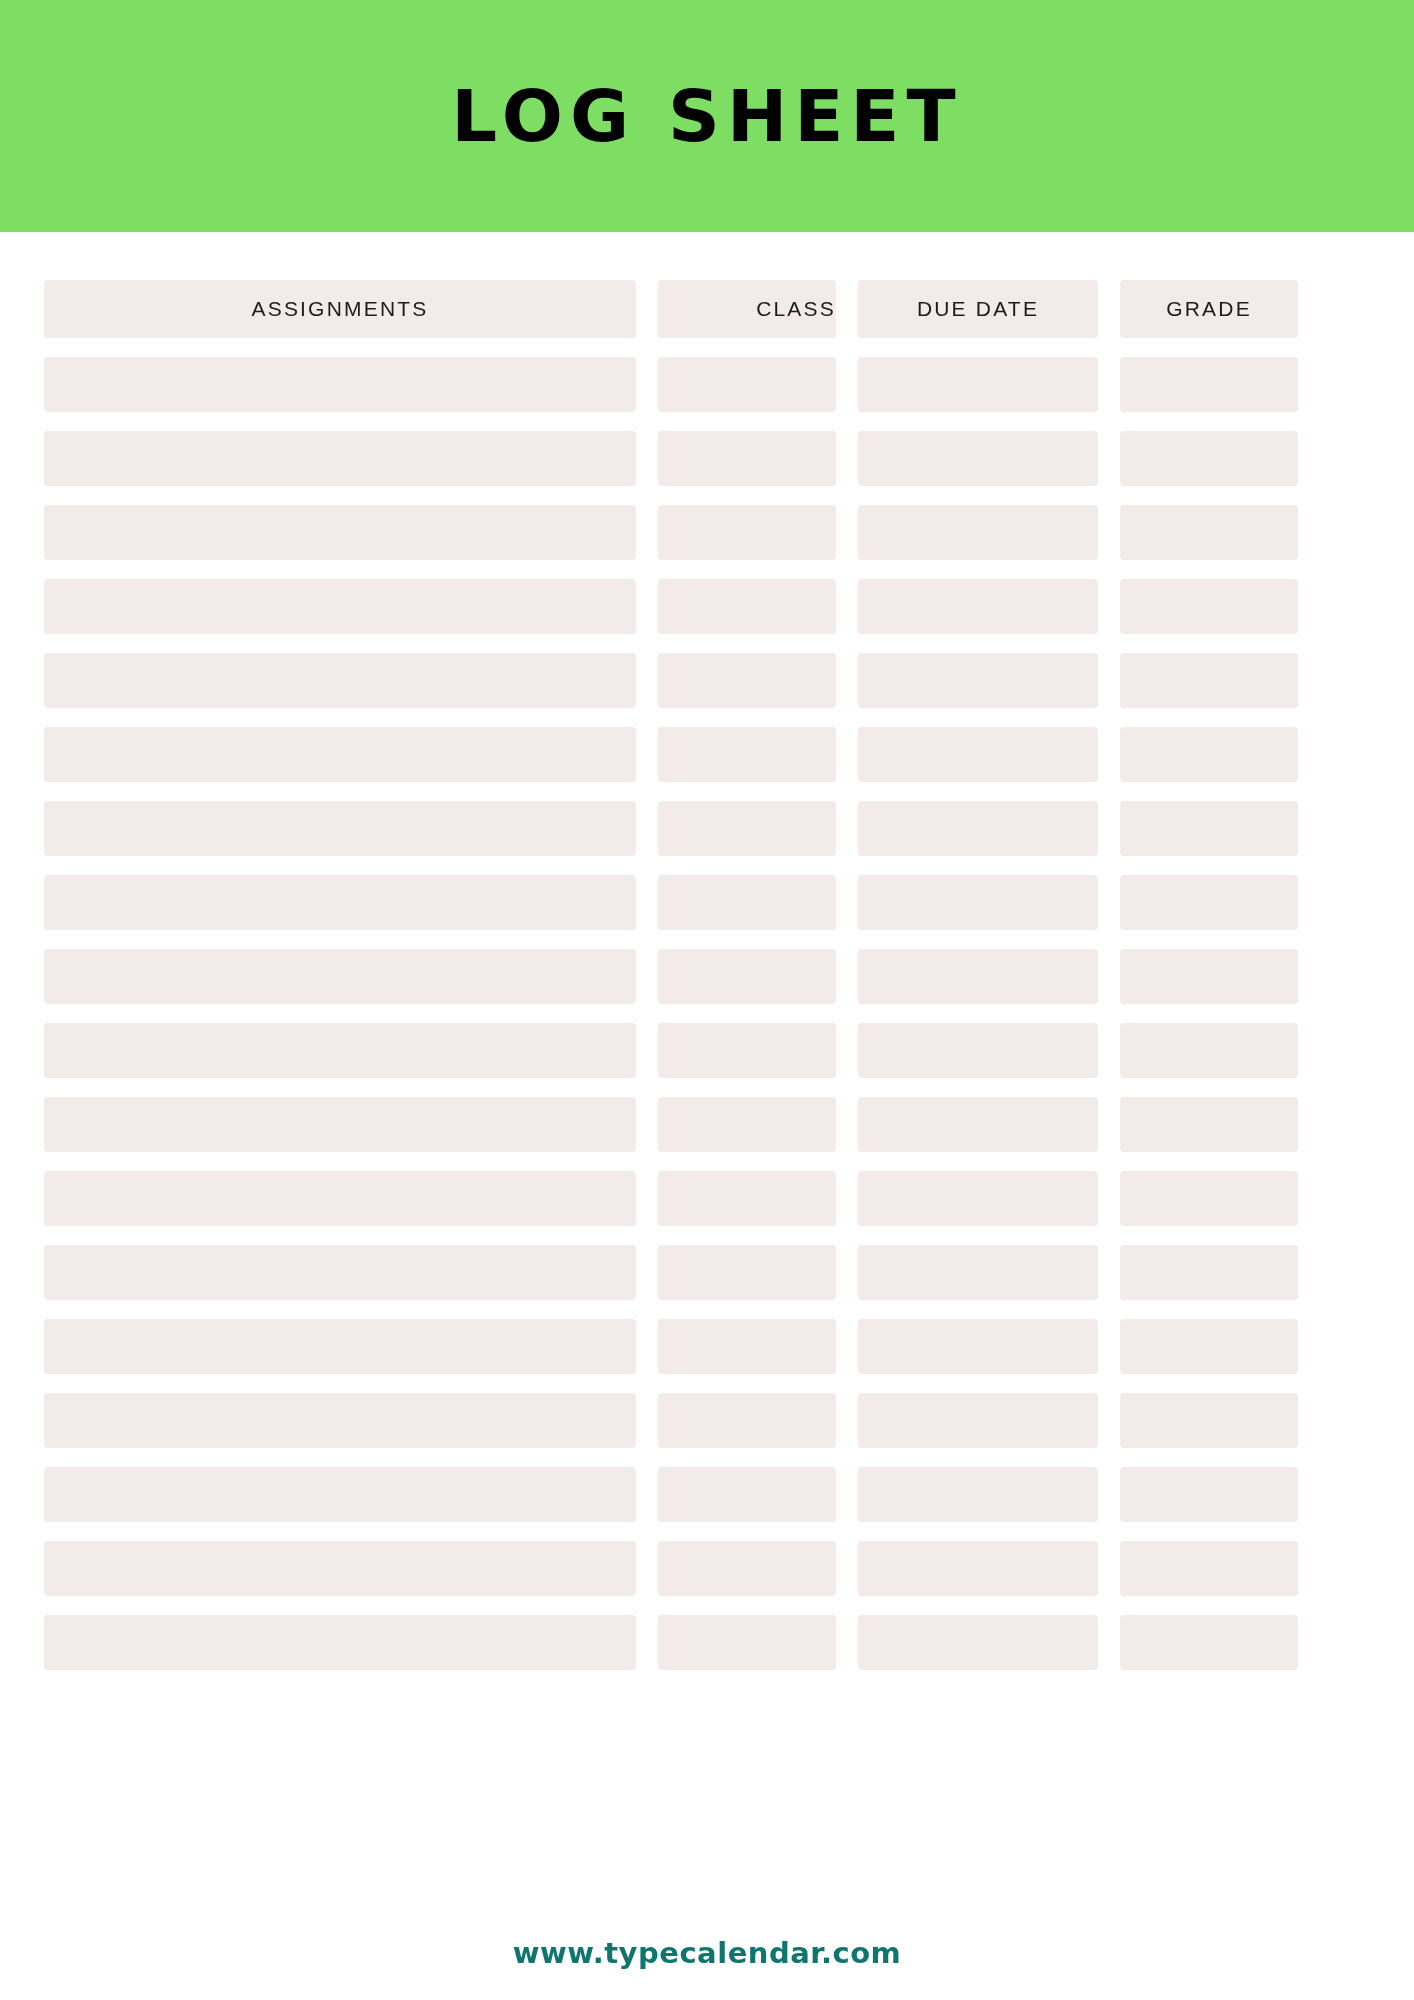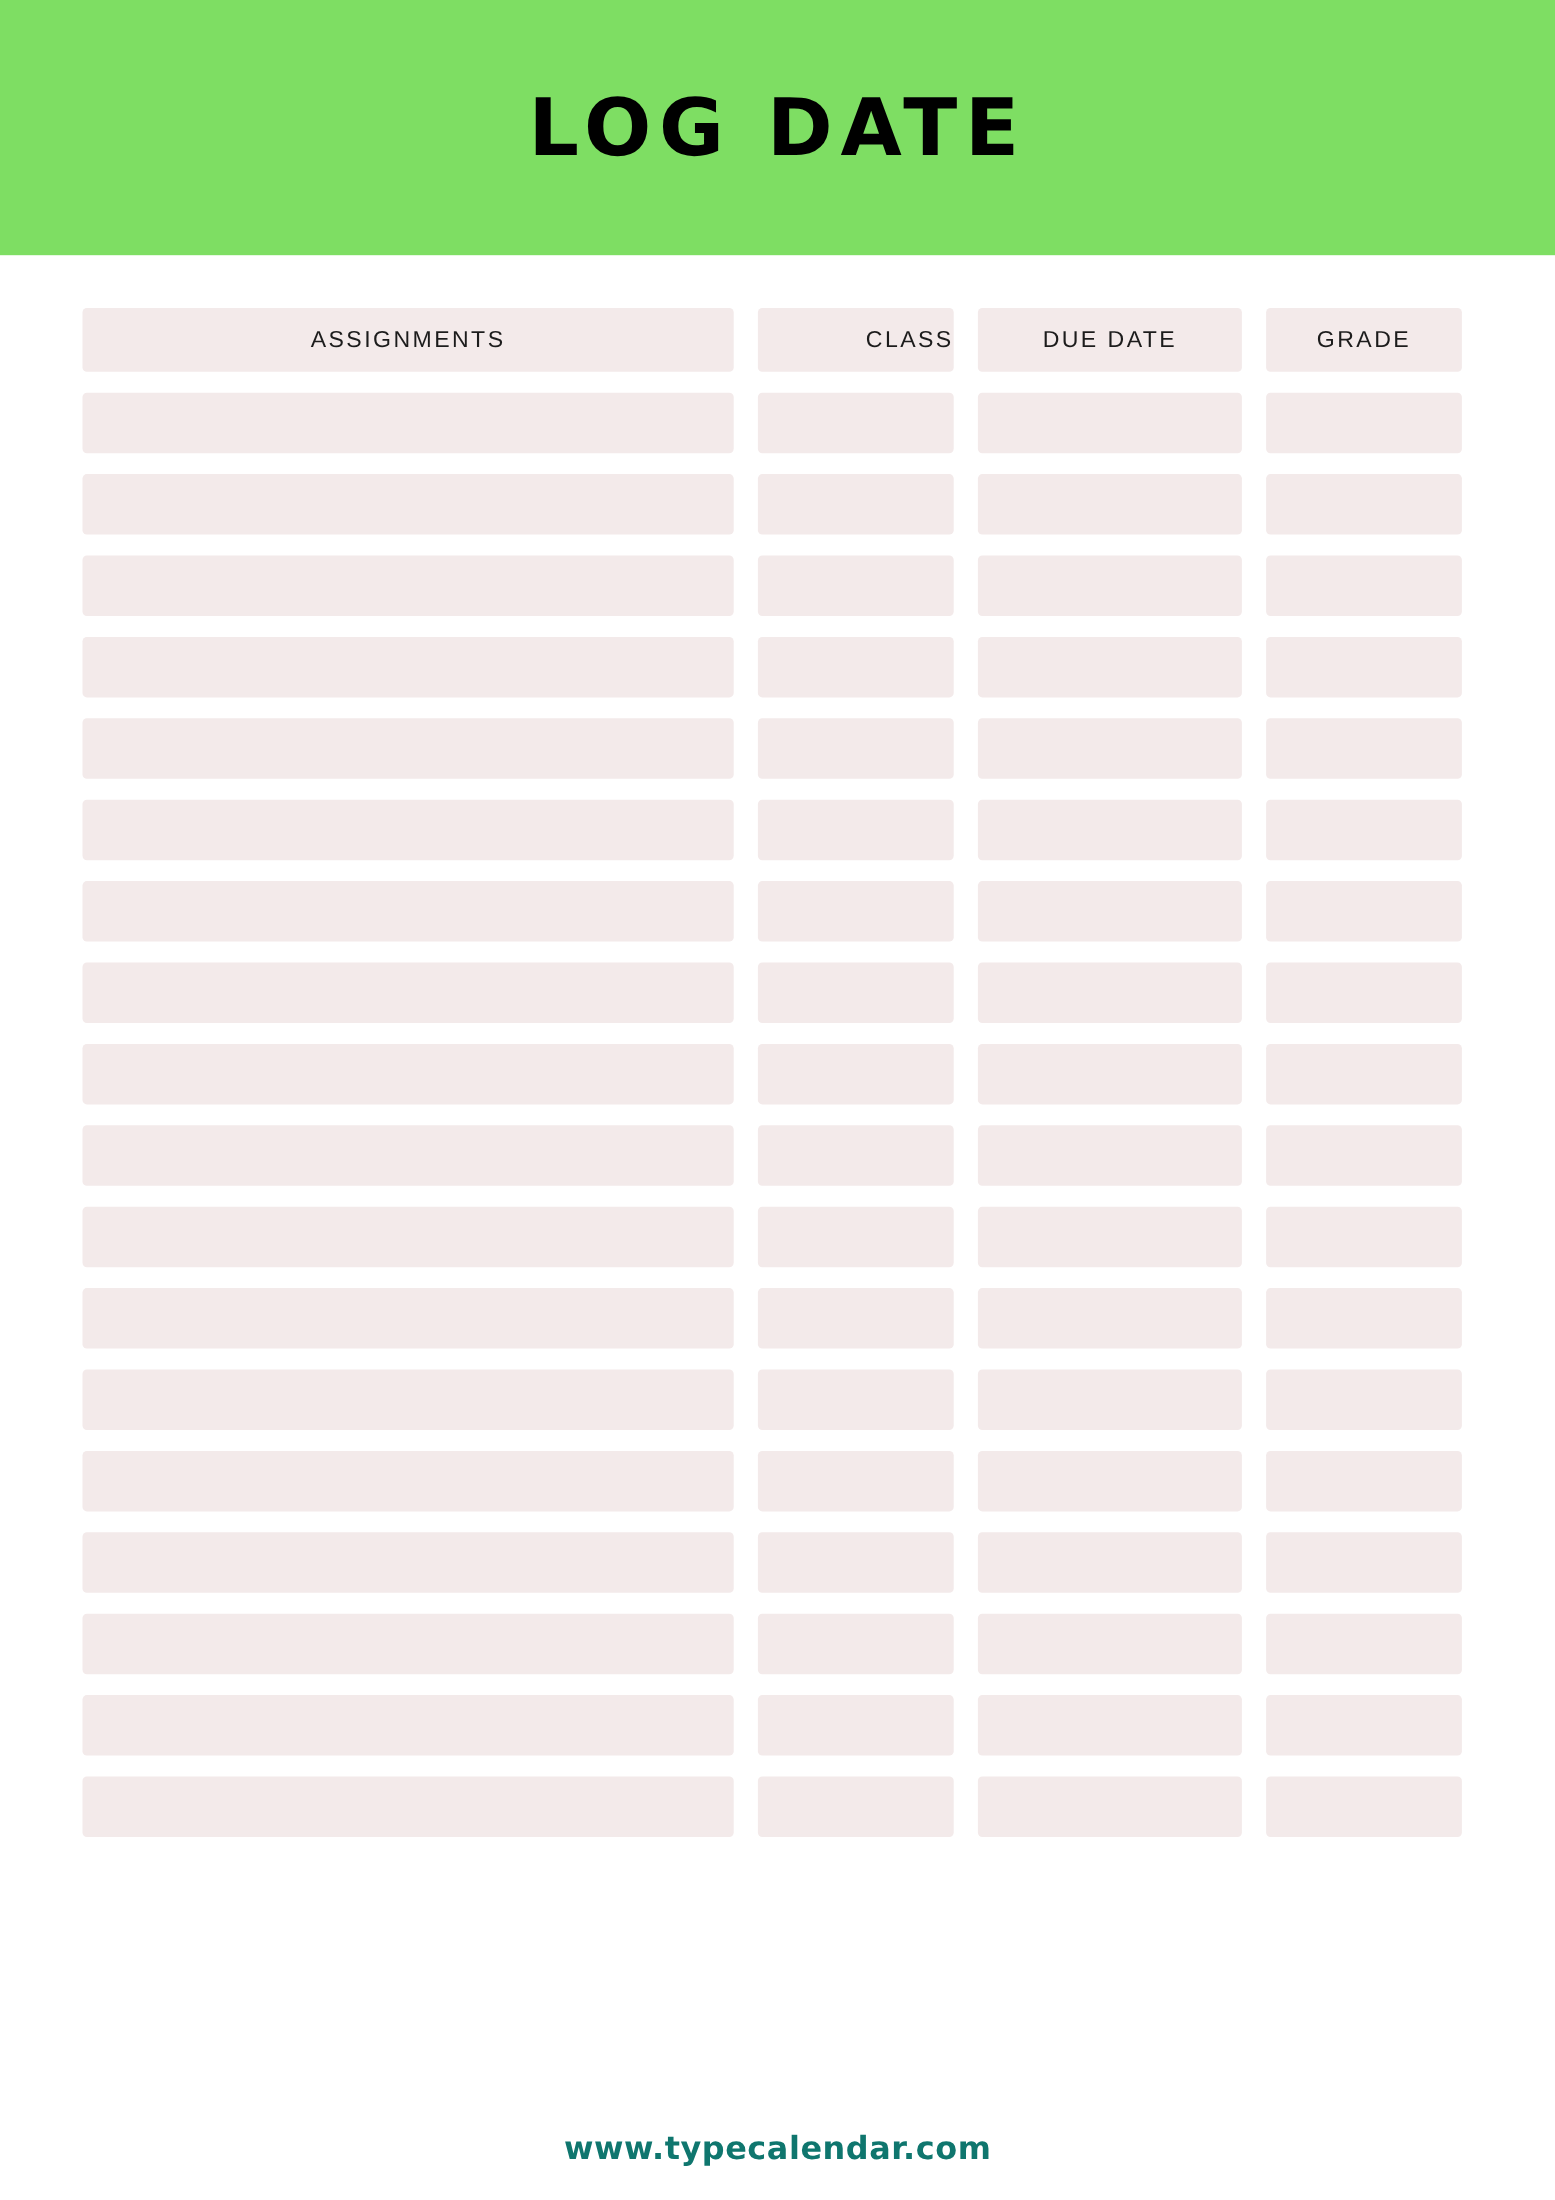--- a/index.html
+++ b/index.html
@@ -27,21 +27,21 @@
   .banner-title {
     font-family: "DejaVu Sans", sans-serif;
     font-weight: bold;
     font-size: 72px;
     letter-spacing: 7px;
     color: #000000;
     text-align: center;
     line-height: 1;
   }
   .sheet {
-    padding: 0 75px;
+    padding: 0 44px;
     margin-top: 48px;
   }
   .grid-row {
     display: flex;
     gap: 22px;
     margin-bottom: 19px;
   }
   .cell {
     background: #f3eaea;
     border-radius: 4px;
@@ -79,21 +79,21 @@
     color: #0f766e;
     letter-spacing: 0.5px;
   }
 </style>
 </head>
 <body>
 
 <div class="page">
 
   <div class="banner">
-    <h1 class="banner-title">LOG DATE</h1>
+    <h1 class="banner-title">LOG SHEET</h1>
   </div>
 
   <div class="sheet">
 
     <div class="grid-row header-row">
       <div class="cell col-assignments">
         <span class="header-label">ASSIGNMENTS</span>
       </div>
       <div class="cell col-class">
         <span class="header-label">CLASS</span>

